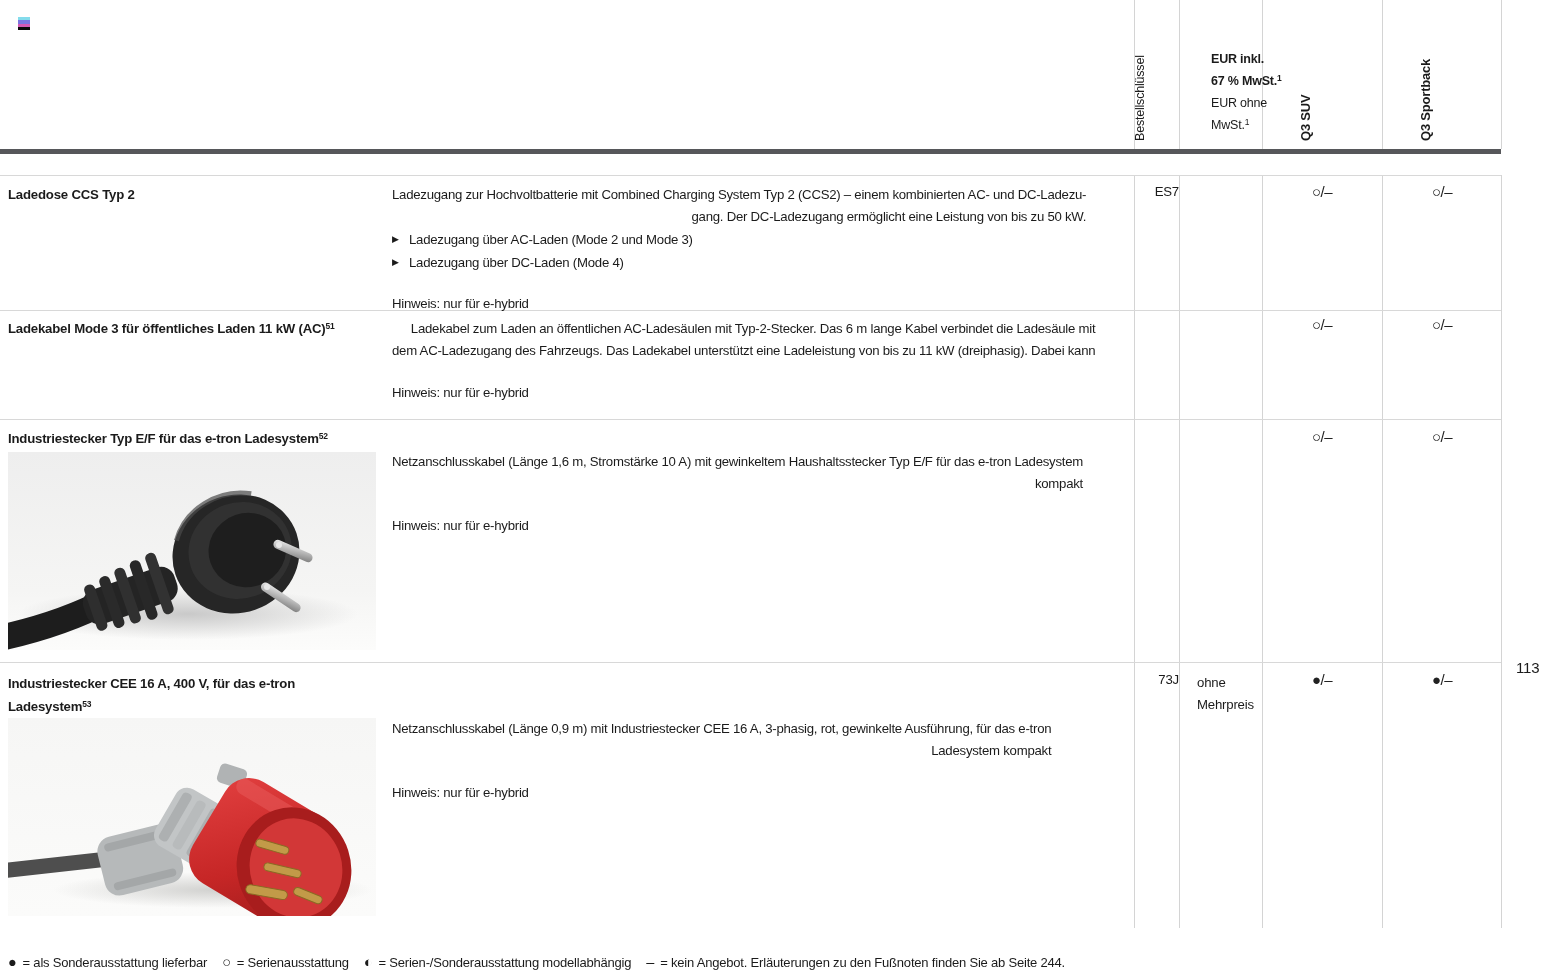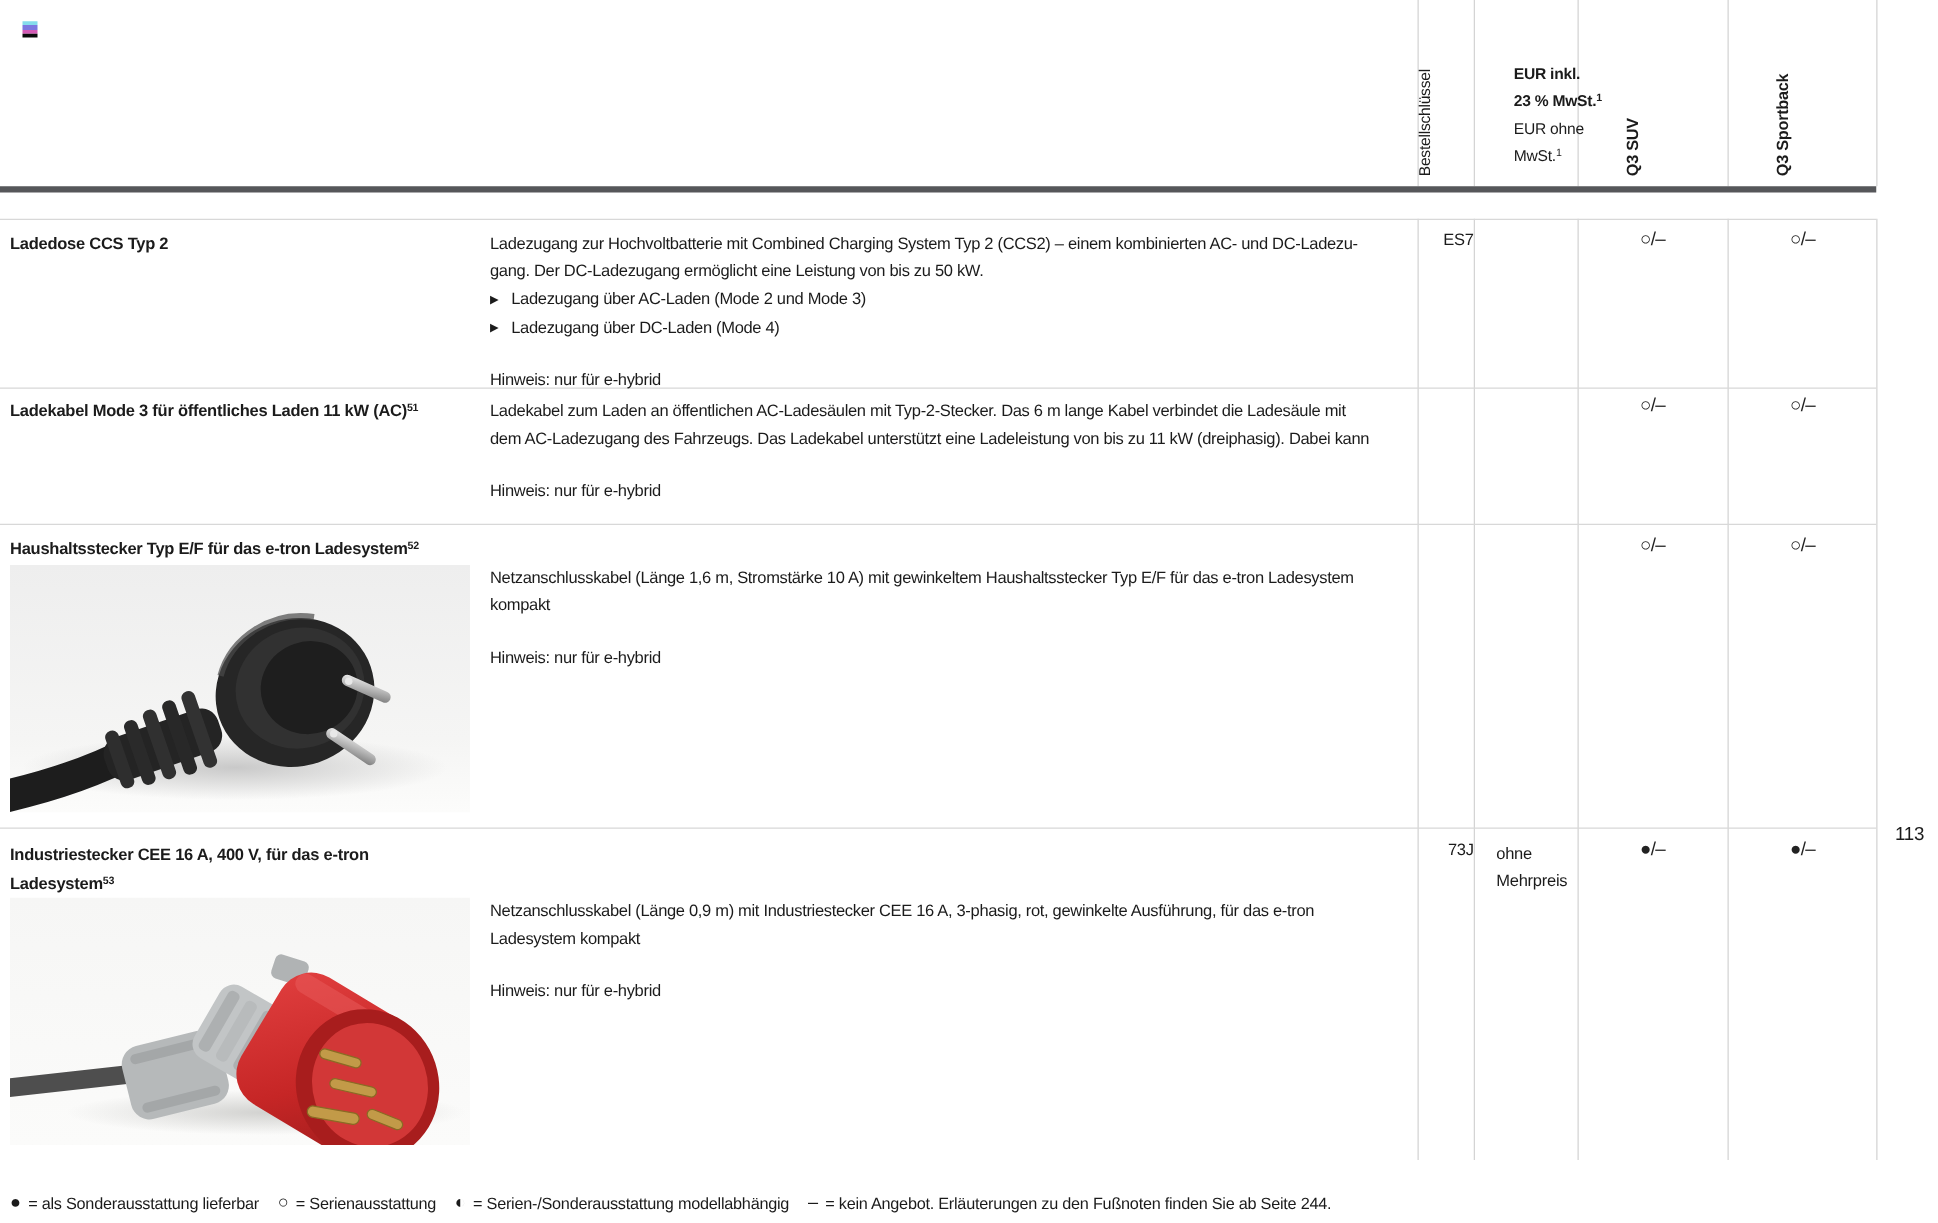--- a/index.html
+++ b/index.html
@@ -20,21 +20,21 @@
     transform-origin:0 100%;transform:rotate(-90deg);font-size:12.5px;letter-spacing:-0.2px;
   }
   .vlabel.b{font-weight:700;font-size:13px;}
   
   .price-head{position:absolute;left:1185px;top:48px;font-size:12.5px;line-height:22px;letter-spacing:-0.2px;margin-left:26px;}
   .price-head .bold{font-weight:700;}
   sup.fsup{font-size:8.5px;vertical-align:4px;line-height:0;}
   
   .title{position:absolute;font-weight:700;font-size:13.2px;letter-spacing:-0.2px;white-space:nowrap;line-height:23px;}
   .desc{position:absolute;font-size:13.2px;letter-spacing:-0.25px;line-height:22px;}
-  .desc .dline{white-space:nowrap;}
+  .desc .dline{white-space:nowrap;text-align:right;}
   .bullet{white-space:nowrap;}
   .tri{display:inline-block;width:17px;font-size:9px;vertical-align:1.5px;}
   .note{margin-top:20px;white-space:nowrap;}
   .codecell{position:absolute;width:45px;text-align:right;font-size:13.2px;letter-spacing:-0.2px;}
   .pricecell{position:absolute;font-size:13.2px;line-height:22px;letter-spacing:-0.2px;margin-left:10px;}
   .mark{position:absolute;width:120px;text-align:center;font-size:15px;letter-spacing:-0.5px;color:#222;}
   .photo{position:absolute;left:8px;width:368px;height:198px;}
   .pagenum{position:absolute;left:1516px;top:659px;font-size:15px;letter-spacing:-0.2px;}
   
   .footer{position:absolute;left:8px;top:955px;display:flex;align-items:center;gap:15px;font-size:13px;letter-spacing:-0.2px;white-space:nowrap;}
@@ -70,21 +70,21 @@
   <div class="hl" style="top:310px"></div>
   <div class="hl" style="top:419px"></div>
   <div class="hl" style="top:662px"></div>
 
   <div class="vlabel" style="left:1148px;top:125px">Bestellschlüssel</div>
   <div class="vlabel b" style="left:1314px;top:125px">Q3 SUV</div>
   <div class="vlabel b" style="left:1434px;top:125px">Q3 Sportback</div>
 
   <div class="price-head">
     <div class="bold"><span>EUR inkl.</span></div>
-    <div class="bold"><span>23 % MwSt.</span><sup class="fsup">1</sup></div>
+    <div class="bold"><span>67 % MwSt.</span><sup class="fsup">1</sup></div>
     <div><span>EUR ohne</span></div>
     <div><span>MwSt.</span><sup class="fsup">1</sup></div>
   </div>
 
   <div class="title" style="left:8px;top:183px">
     <span>Ladedose CCS Typ 2</span>
   </div>
   <div class="desc" style="left:392px;top:184px">
     <div class="dline">Ladezugang zur Hochvoltbatterie mit Combined Charging System Typ 2 (CCS2) – einem kombinierten AC- und DC-Ladezu-</div>
     <div class="dline">gang. Der DC-Ladezugang ermöglicht eine Leistung von bis zu 50 kW.</div>
@@ -101,21 +101,21 @@
   </div>
   <div class="desc" style="left:392px;top:318px">
     <div class="dline">Ladekabel zum Laden an öffentlichen AC-Ladesäulen mit Typ-2-Stecker. Das 6 m lange Kabel verbindet die Ladesäule mit</div>
     <div class="dline">dem AC-Ladezugang des Fahrzeugs. Das Ladekabel unterstützt eine Ladeleistung von bis zu 11 kW (dreiphasig). Dabei kann</div>
     <div class="note">Hinweis: nur für e-hybrid</div>
   </div>
   <div class="mark" style="left:1262px;top:316px">○/–</div>
   <div class="mark" style="left:1382px;top:316px">○/–</div>
 
   <div class="title" style="left:8px;top:427px">
-    <span>Haushaltsstecker Typ E/F für das e-tron Ladesystem</span><sup class="fsup">52</sup>
+    <span>Industriestecker Typ E/F für das e-tron Ladesystem</span><sup class="fsup">52</sup>
   </div>
   <div class="photo" style="top:452px">
     <svg width="368" height="198" viewBox="0 0 368 198">
       <defs>
         <linearGradient id="hb" x1="0" y1="0" x2="0" y2="1">
           <stop offset="0" stop-color="#eeeeee"></stop>
             <stop offset="0.7" stop-color="#f5f5f4"></stop>
             <stop offset="1" stop-color="#fcfcfb"></stop>
         </linearGradient>
         <radialGradient id="hs">

